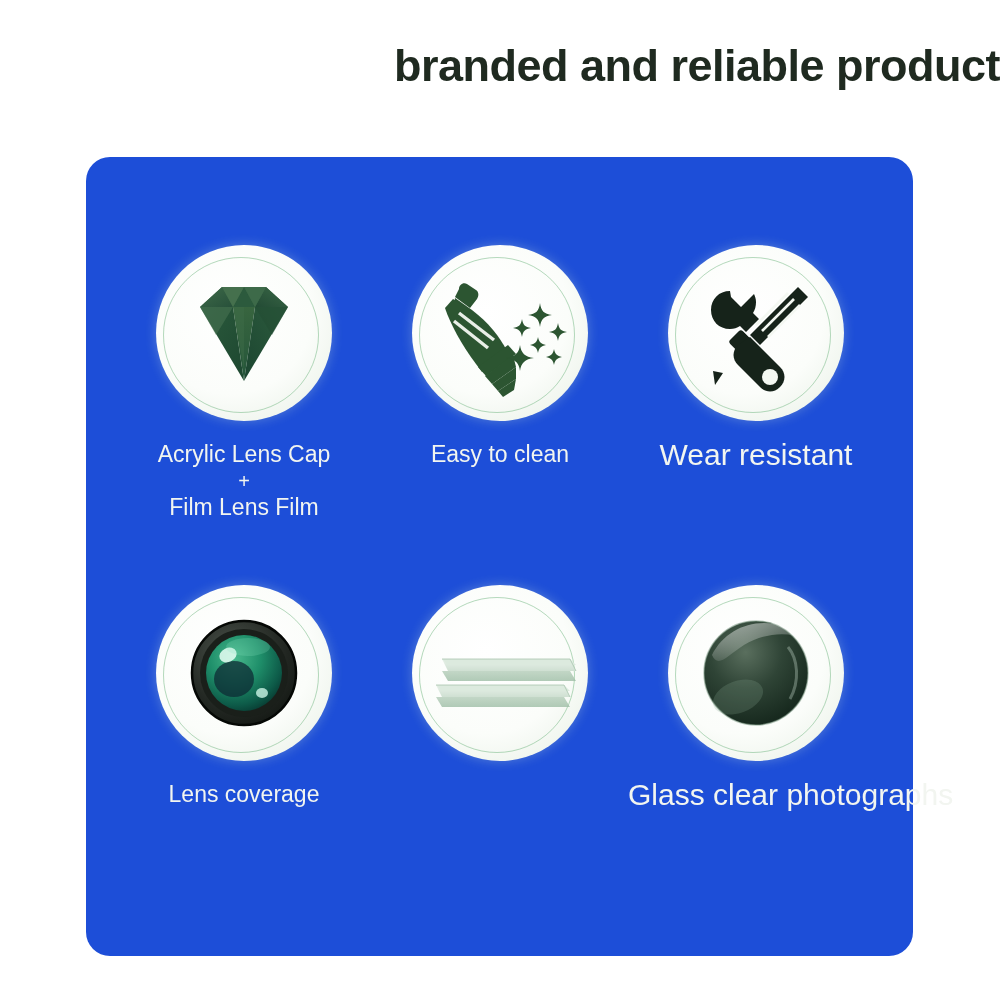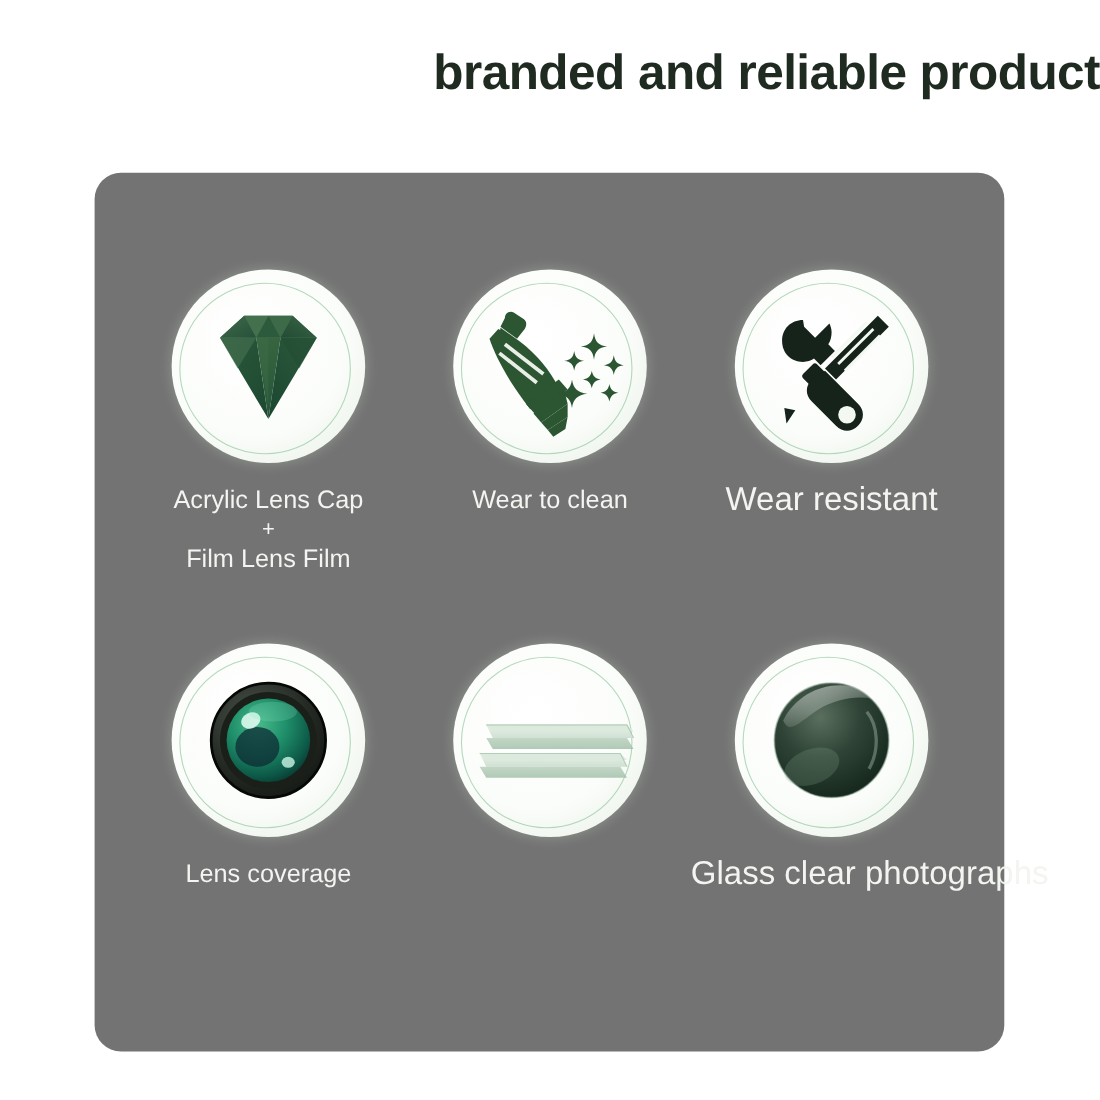--- a/index.html
+++ b/index.html
@@ -30,21 +30,21 @@
     white-space: nowrap;
   }
 
   
   #feature-card {
     position: absolute;
     left: 86px;
     top: 157px;
     width: 827px;
     height: 799px;
-    background: #737373;
+    background: #1d4ed8;
     border-radius: 24px;
   }
 
   .feature-grid {
     position: absolute;
     left: 0; top: 0; right: 0; bottom: 0;
   }
 
   .feature-cell {
     position: absolute;
@@ -193,21 +193,21 @@
             <path d="M128,58 C129,66 132,69 140,70 C132,71 129,74 128,82 C127,74 124,71 116,70 C124,69 127,66 128,58 Z"></path>
             <path d="M110,74 C111,80 113,82 119,83 C113,84 111,86 110,92 C109,86 107,84 101,83 C107,82 109,80 110,74 Z"></path>
             <path d="M146,78 C147,84 149,86 155,87 C149,88 147,90 146,96 C145,90 143,88 137,87 C143,86 145,84 146,78 Z"></path>
             <path d="M126,92 C127,97 129,99 134,100 C129,101 127,103 126,108 C125,103 123,101 118,100 C123,99 125,97 126,92 Z"></path>
             <path d="M108,100 C109,108 113,112 122,113 C113,114 109,118 108,126 C107,118 103,114 94,113 C103,112 107,108 108,100 Z"></path>
             <path d="M142,104 C143,109 145,111 150,112 C145,113 143,115 142,120 C141,115 139,113 134,112 C139,111 141,109 142,104 Z"></path>
           </g>
         </svg>
       </div>
       <div class="feature-label">
-        <span class="ln">Wear to clean</span>
+        <span class="ln">Easy to clean</span>
       </div>
     </div>
 
     <div class="feature-cell fc-r1 fc-c3">
       <div class="icon-circle">
         <svg class="icon-art" viewBox="0 0 176 176">
           <g fill="#16231a">
 
             <path d="M62,46 C51,46 43,54 43,65 C43,76 51,84 62,84 C66,84 69,83 72,81 L78,87 L91,74 L85,68 C87,65 88,61 88,57 C88,54 87,51 86,49 L73,62 L63,52 Z"></path>
             <rect x="78" y="82" width="18" height="58" rx="3" transform="rotate(-45 87 111)"></rect>

